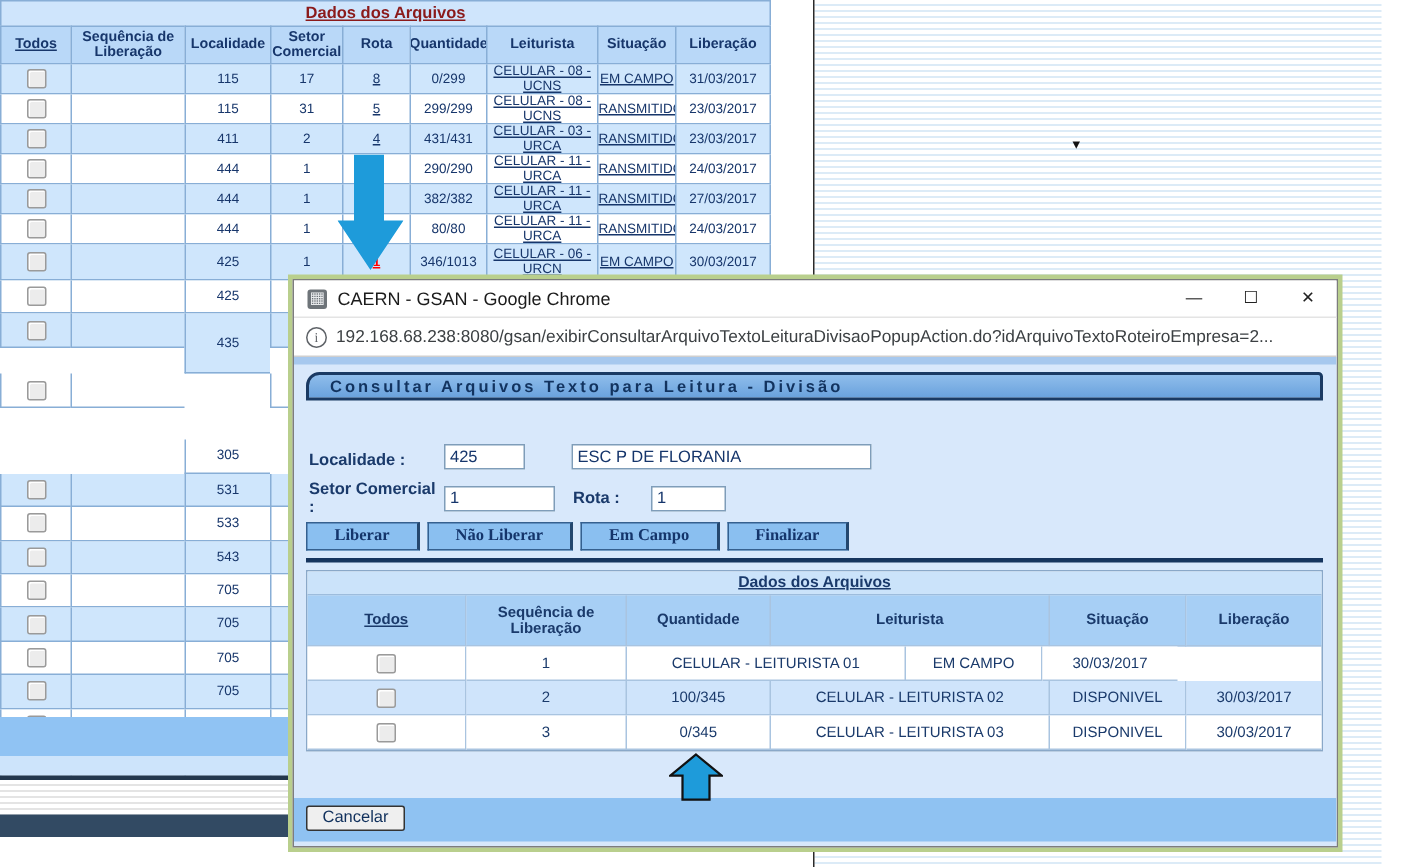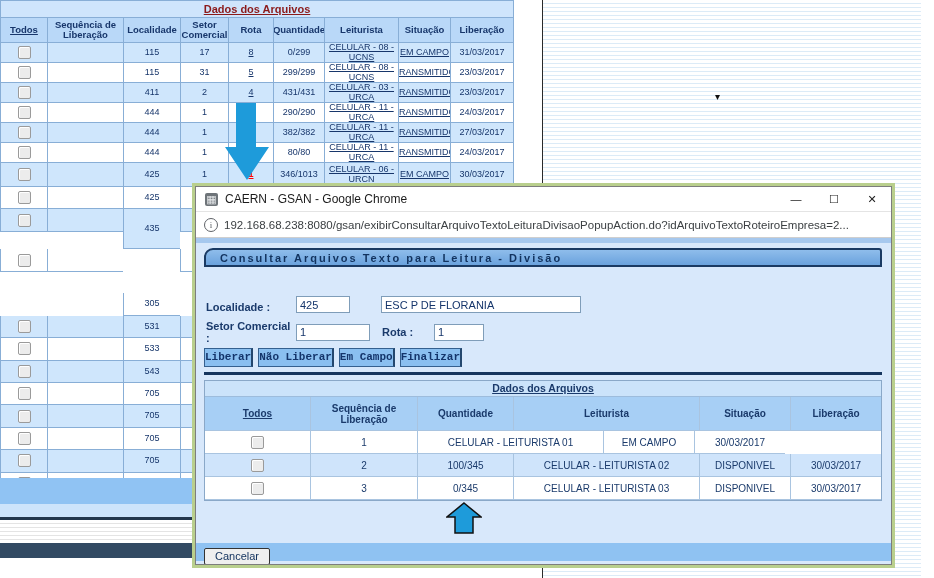--- a/index.html
+++ b/index.html
@@ -62,35 +62,35 @@
     border:2px solid #1a3a63;border-radius:9px 3px 0 0;box-sizing:border-box;display:flex;align-items:center;}
   .page-hd span{color:#12335f;font-weight:bold;font-size:11px;letter-spacing:2px;padding-left:14px;}
   .sect-label{position:absolute;left:10px;top:42px;font-size:11px;color:#1a3a6b;}
   .frm-label{font-weight:bold;font-size:11px;color:#1a3a6b;}
   .frm-input{border:1px solid #7f9db9;background:#fff;font-size:11px;color:#15356b;height:15px;padding:0 3px;box-sizing:content-box;font-family:"Liberation Sans",sans-serif;}
   .row-loc{position:absolute;left:10px;top:58px;display:flex;align-items:flex-end;}
   .row-setor{position:absolute;left:10px;top:82px;display:flex;align-items:center;}
 
   .btn-row{position:absolute;left:8px;top:110px;display:flex;gap:5px;}
   .act-btn{background:#8abff0;border:1px solid #35608f;border-right:2px solid #24476e;color:#14356b;
-    font-weight:bold;font-size:11px;padding:2px 0 3px;cursor:pointer;font-family:Liberation Mono, monospace;}
+    font-weight:bold;font-size:11px;padding:2px 18px 3px;cursor:pointer;font-family:Liberation Serif, serif;}
   .divider{position:absolute;left:8px;top:134px;width:678px;height:3px;background:#16355e;}
 
   .ptable{position:absolute;left:8px;top:142px;width:678px;border:1px solid #8aa8c8;box-sizing:border-box;background:#fff;font-size:10px;color:#1a3a6b;}
   .pt-title{height:15px;line-height:15px;text-align:center;background:#cbe3fa;font-weight:bold;font-size:10.5px;text-decoration:underline;border-bottom:1px solid #9dbcdc;}
   .pt-row{display:flex;}
   .pt-cell{box-sizing:border-box;border-right:1px solid #a9c4e0;border-bottom:1px solid #a9c4e0;
     display:flex;align-items:center;justify-content:center;text-align:center;line-height:1.1;overflow:hidden;}
   .pt-row .pt-cell:last-child{border-right:none;}
   .pt-header .pt-cell{background:#a7cff5;font-weight:bold;height:34px;}
   .pt-data-white .pt-cell{background:#fff;height:23px;}
   .pt-data-blue .pt-cell{background:#cfe4fb;height:23px;}
   .pt-header .u{text-decoration:underline;cursor:pointer;}
 
-  .bottom-band{position:absolute;left:0;bottom:3px;width:100%;height:18px;background:#8fc2f2;}
+  .bottom-band{position:absolute;left:0;bottom:3px;width:100%;height:29px;background:#8fc2f2;}
   .cancel-btn{position:absolute;left:8px;top:5px;background:#efefef;border:1px solid #333;border-radius:2px;
     color:#10305c;font-size:11px;padding:1px 10px 2px;cursor:pointer;font-family:"Liberation Sans",sans-serif;}
 </style>
 </head>
 <body>
 
 <div class="stage">
 
   <div class="right-panel">
     <span class="caret">▾</span>

